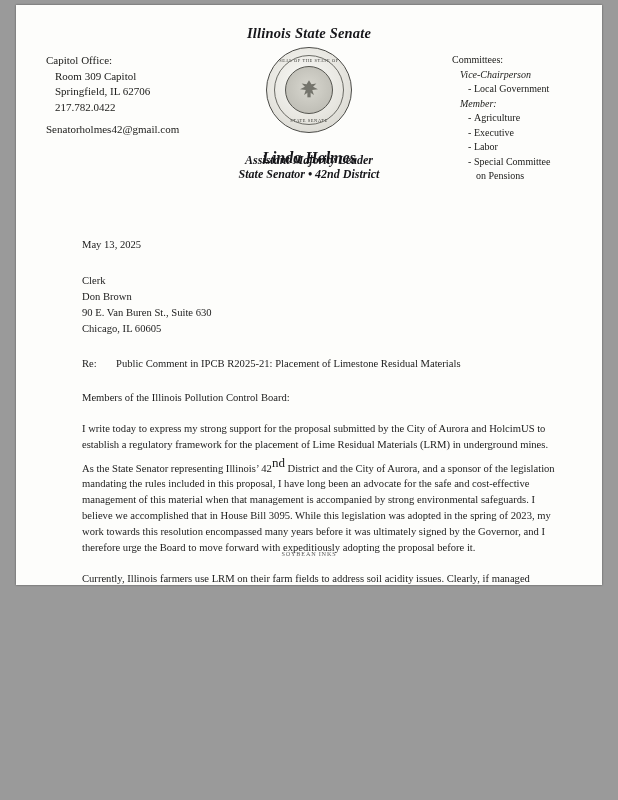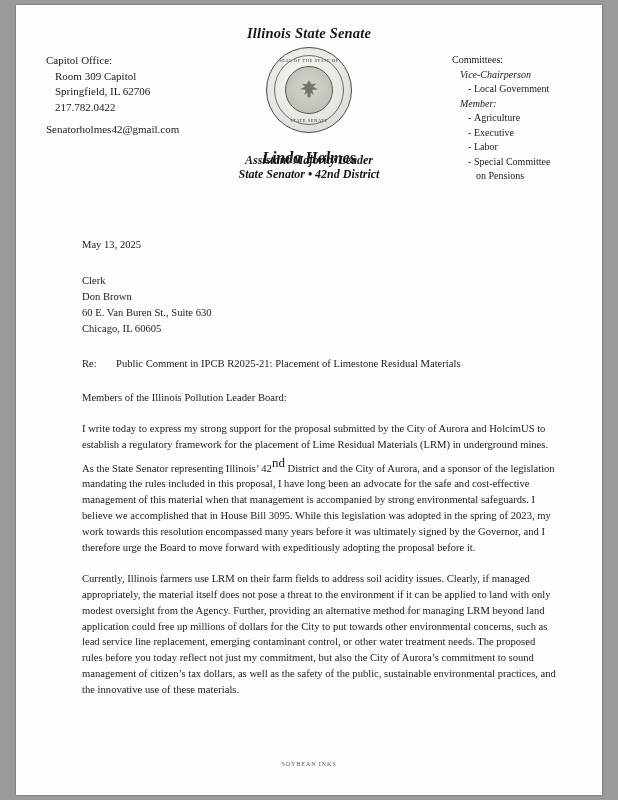--- a/index.html
+++ b/index.html
@@ -9,21 +9,21 @@
   }
   body {
     width: 618px;
     height: 800px;
     overflow: hidden;
     font-family: "Liberation Serif", serif;
   }
   .page {
     position: relative;
     width: 586px;
-    height: 790px;
+    height: 580px;
     margin: 5px auto 13px auto;
     background: #fdfdfb;
     box-shadow: 0 0 2px rgba(0,0,0,0.45);
     box-sizing: border-box;
     overflow: hidden;
     color: #1c1c1c;
   }
 
   
   .letterhead {
@@ -235,30 +235,30 @@
     </div>
   </div>
 
   <div class="body-area">
 
     <div class="date">May 13, 2025</div>
 
     <div class="addr">
       <div>Clerk</div>
       <div>Don Brown</div>
-      <div>60 E. Van Buren St., Suite 630</div>
+      <div>90 E. Van Buren St., Suite 630</div>
       <div>Chicago, IL 60605</div>
     </div>
 
     <div class="re-line">
       <div class="re-label">Re:</div>
       <div>Public Comment in IPCB R2025-21:  Placement of Limestone Residual Materials</div>
     </div>
 
-    <div class="salutation">Members of the Illinois Pollution Leader Board:</div>
+    <div class="salutation">Members of the Illinois Pollution Control Board:</div>
 
     <p class="para"><span>I write today to express my strong support for the proposal submitted by the City of Aurora and HolcimUS to establish a regulatory framework for the placement of Lime Residual Materials (LRM) in underground mines.  As the State Senator representing Illinois’ 42</span><sup>nd</sup><span> District and the City of Aurora, and a sponsor of the legislation mandating the rules included in this proposal, I have long been an advocate for the safe and cost-effective management of this material when that management is accompanied by strong environmental safeguards.  I believe we accomplished that in House Bill 3095.  While this legislation was adopted in the spring of 2023, my work towards this resolution encompassed many years before it was ultimately signed by the Governor, and I therefore urge the Board to move forward with expeditiously adopting the proposal before it.</span></p>
 
     <p class="para">Currently, Illinois farmers use LRM on their farm fields to address soil acidity issues.  Clearly, if managed appropriately, the material itself does not pose a threat to the environment if it can be applied to land with only modest oversight from the Agency. Further, providing an alternative method for managing LRM beyond land application could free up millions of dollars for the City to put towards other environmental concerns, such as lead service line replacement, emerging contaminant control, or other water treatment needs. The proposed rules before you today reflect not just my commitment, but also the City of Aurora’s commitment to sound management of citizen’s tax dollars, as well as the safety of the public, sustainable environmental practices, and the innovative use of these materials.</p>
   </div>
 
   <div class="footer-code">SOYBEAN INKS</div>
 </div>
 
 </body></html>

